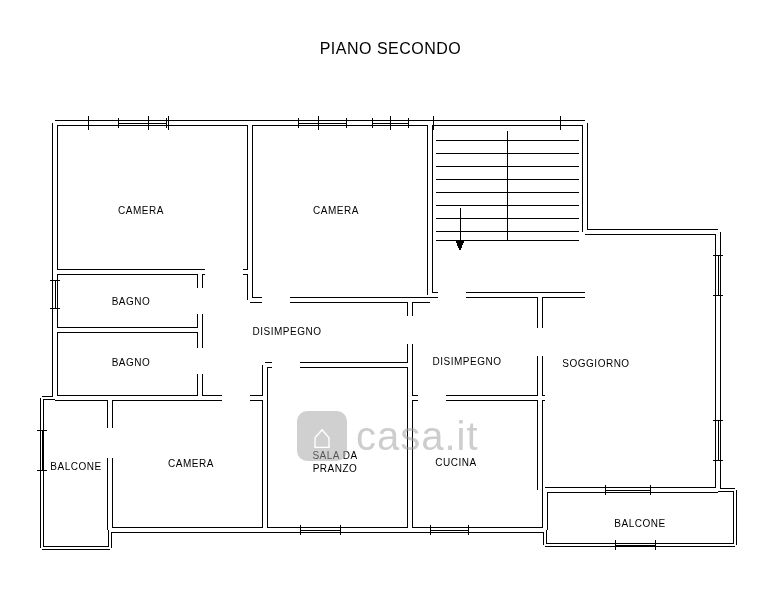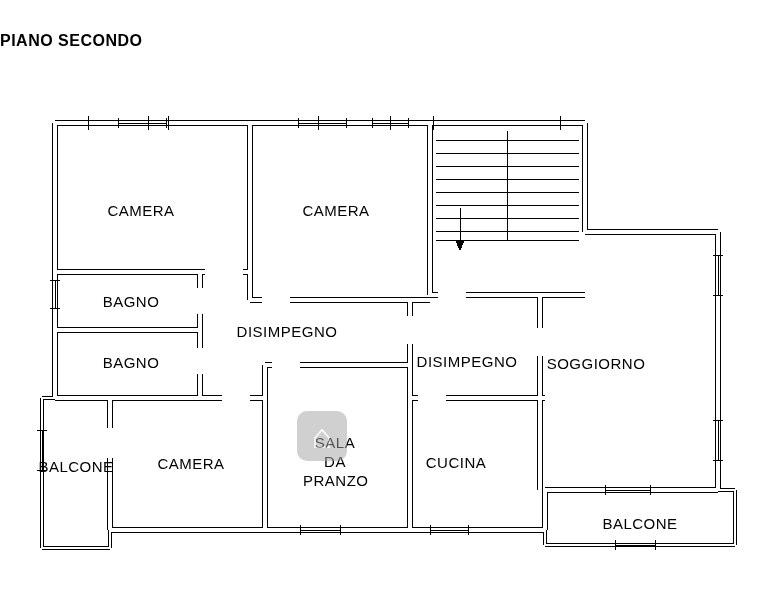--- a/index.html
+++ b/index.html
@@ -1,21 +1,21 @@
 <!DOCTYPE html>
 <html><head>
 <meta charset="utf-8">
 <style>
   html,body{margin:0;padding:0;background:#ffffff;}
   body{width:781px;height:600px;font-family:"Liberation Sans",sans-serif;}
   .canvas{position:relative;width:781px;height:600px;background:#fff;overflow:hidden;}
   .plan-svg{position:absolute;left:0;top:0;}
-  .title{position:absolute;top:32px;left:0;width:100%;text-align:left;
-         font-size:16px;font-weight:bold;letter-spacing:.5px;color:#000;}
-  .room-label{position:absolute;transform:translate(-50%,-50%);font-size:15px;
+  .title{position:absolute;top:40px;left:0;width:100%;text-align:center;
+         font-size:16px;font-weight:normal;letter-spacing:.5px;color:#000;}
+  .room-label{position:absolute;transform:translate(-50%,-50%);font-size:10px;
               letter-spacing:.5px;color:#000;white-space:nowrap;}
   .room-label.wrap{white-space:normal;width:64px;text-align:center;line-height:1.25;}
   .watermark{position:absolute;left:297px;top:411px;display:flex;align-items:center;
              gap:9px;opacity:.5;pointer-events:none;}
   .wm-icon{width:50px;height:50px;background:#a3a3a3;border-radius:10px;color:#fff;
            font-size:34px;display:flex;align-items:center;justify-content:center;}
   .wm-text{font-size:40px;color:#9c9c9c;font-weight:500;letter-spacing:1px;}
 </style>
 </head>
 <body>
@@ -163,15 +163,16 @@
   <div class="room-label" style="left:467px;top:361px">DISIMPEGNO</div>
   <div class="room-label" style="left:596px;top:363px">SOGGIORNO</div>
   <div class="room-label" style="left:76px;top:466px">BALCONE</div>
   <div class="room-label" style="left:191px;top:463px">CAMERA</div>
   <div class="room-label wrap" style="left:335px;top:462px">SALA DA PRANZO</div>
   <div class="room-label" style="left:456px;top:462px">CUCINA</div>
   <div class="room-label" style="left:640px;top:523px">BALCONE</div>
 
   <div class="watermark">
     <span class="wm-icon">⌂</span>
+    <span class="wm-text">casa.it</span>
   </div>
 
 </div>
 
 </body></html>

